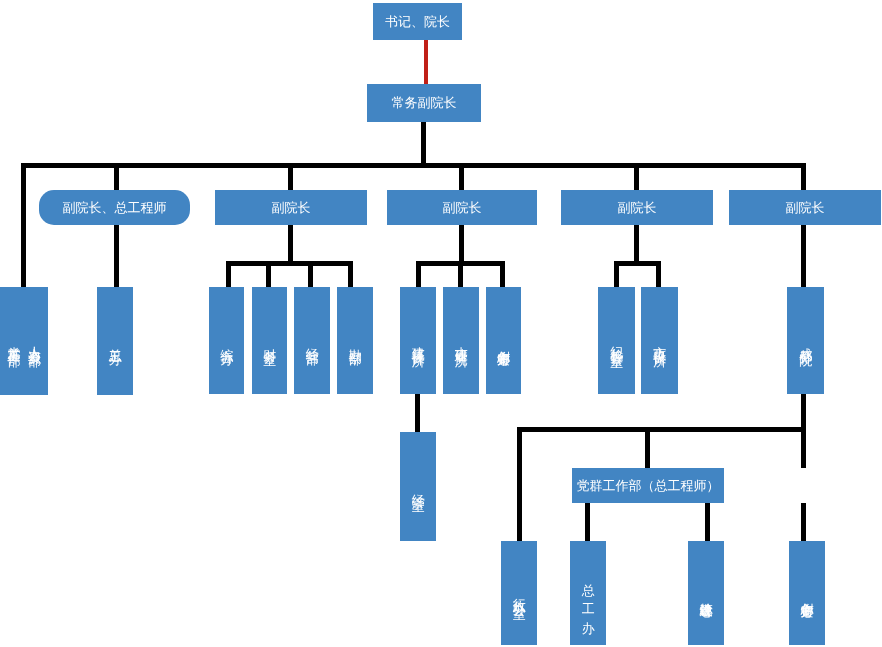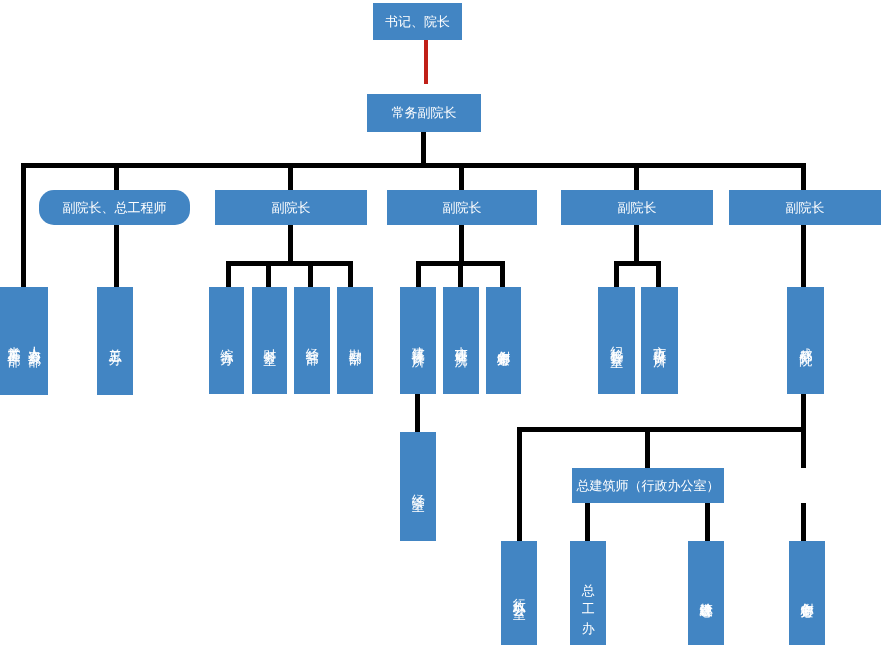--- a/index.html
+++ b/index.html
@@ -79,21 +79,21 @@
   <div class="line" style="left:801px;top:432px;width:5px;height:36px;"></div>
 
   <div class="line" style="left:585px;top:503px;width:5px;height:38px;"></div>
   <div class="line" style="left:705px;top:503px;width:5px;height:38px;"></div>
   <div class="line" style="left:801px;top:503px;width:5px;height:38px;"></div>
 
   <div class="box" style="left:373px;top:3px;width:89px;height:37px;">
       <span>书记、院长</span>
     </div>
 
-  <div class="box" style="left:367px;top:84px;width:114px;height:38px;margin-top:10px;">
+  <div class="box" style="left:367px;top:84px;width:114px;height:38px;">
       <span>常务副院长</span>
     </div>
 
   <div class="box" style="left:39px;top:190px;width:151px;height:35px;border-radius:15px;">
       <span>副院长、总工程师</span>
     </div>
 
   <div class="box" style="left:215px;top:190px;width:152px;height:35px;">
       <span>副院长</span>
     </div>
@@ -157,21 +157,21 @@
 
   <div class="box" style="left:787px;top:287px;width:37px;height:107px;">
       <span class="vtext">成都分院</span>
     </div>
 
   <div class="box" style="left:400px;top:432px;width:36px;height:109px;">
       <span class="vtext">经济室</span>
     </div>
 
   <div class="box" style="left:572px;top:468px;width:152px;height:35px;">
-      <span>总建筑师（行政办公室）</span>
+      <span>党群工作部（总工程师）</span>
     </div>
 
 
   <div class="box" style="left:501px;top:541px;width:36px;height:104px;">
       <span class="vtext">行政办公室</span>
     </div>
 
   <div class="box" style="left:570px;top:541px;width:36px;height:104px;">
       <span class="vtext">总 工 办</span>
     </div>

